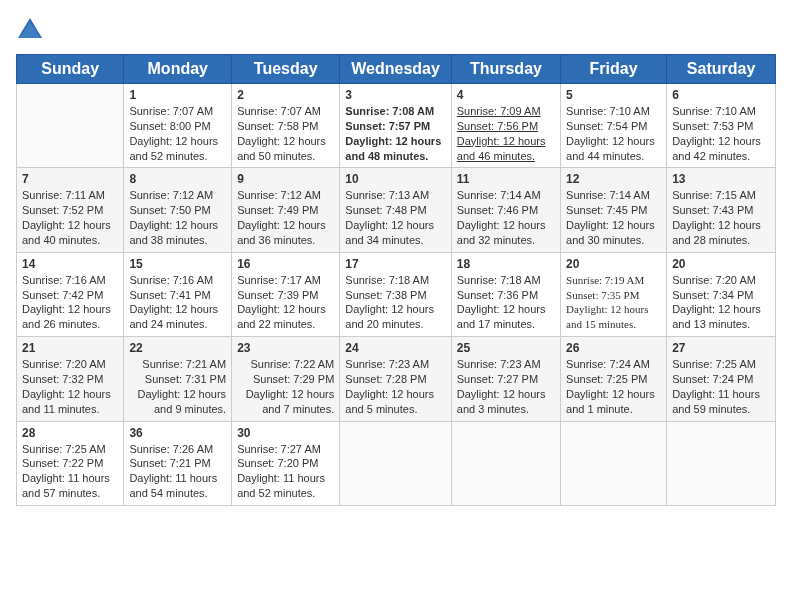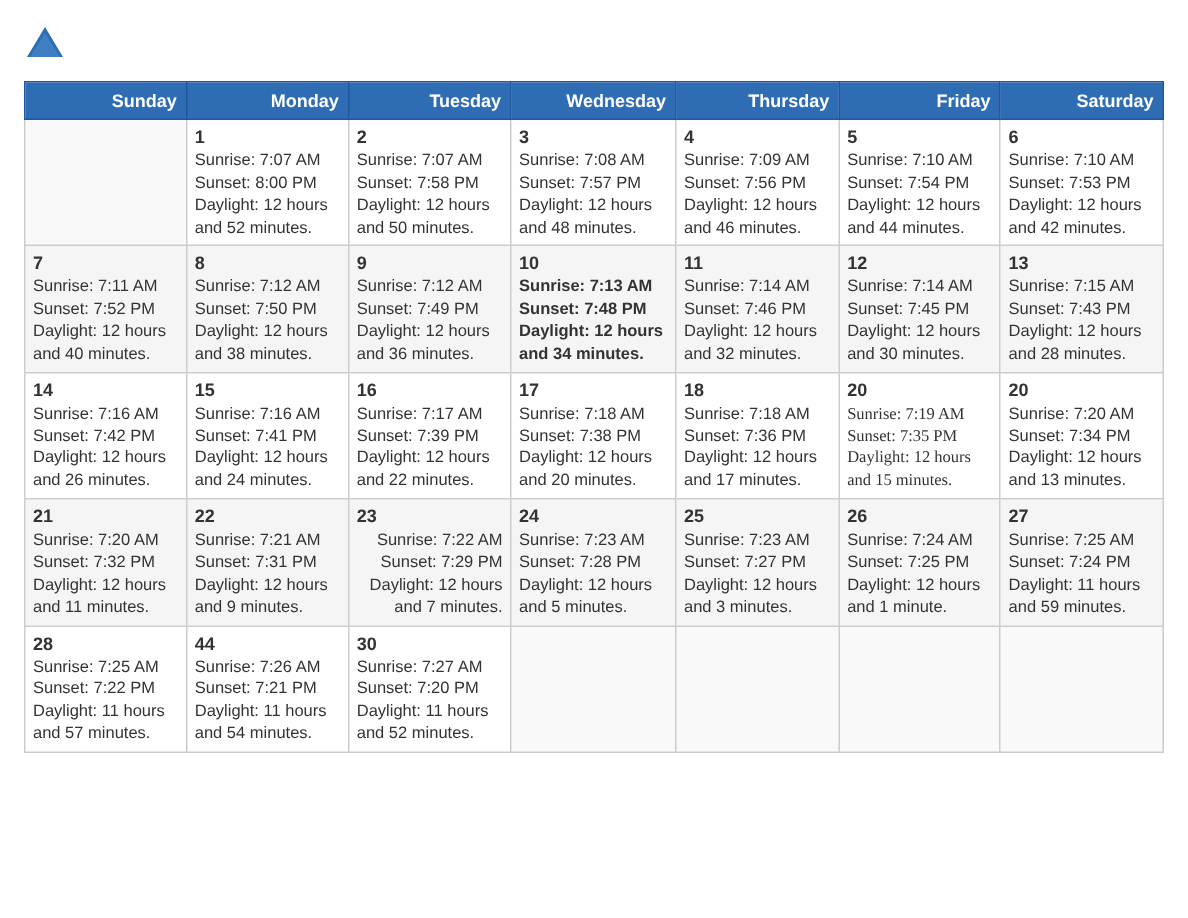--- a/index.html
+++ b/index.html
@@ -60,24 +60,24 @@
       color: #555;
     }
     .calendar {
       width: 100%;
       border-collapse: collapse;
       border: 1px solid #ccc;
     }
     .calendar th {
       background: #2E6DB4;
       color: #fff;
-      font-size: 12px;
+      font-size: 16px;
       font-weight: bold;
       padding: 5px 6px;
-      text-align: right;
+      text-align: center;
       border: 1px solid #2058a0;
     }
     .calendar td {
       border: 1px solid #ccc;
       vertical-align: top;
       padding: 4px 5px;
       font-size: 10px;
       color: #333;
       width: 113px;
       height: 82px;
@@ -146,28 +146,28 @@
           </td>
           <td>
             <span class="day-num">2</span>
             <div class="day-info" style="white-space: pre-line;">Sunrise: 7:07 AM
 Sunset: 7:58 PM
 Daylight: 12 hours
 and 50 minutes.</div>
           </td>
           <td>
             <span class="day-num">3</span>
-            <div class="day-info" style="white-space: pre-line;">Sunrise: 7:08 AM
+            <div class="day-info" style="white-space: pre-line; font-weight: bold;">Sunrise: 7:08 AM
 Sunset: 7:57 PM
 Daylight: 12 hours
 and 48 minutes.</div>
           </td>
           <td>
             <span class="day-num">4</span>
-            <div class="day-info" style="white-space: pre-line;">Sunrise: 7:09 AM
+            <div class="day-info" style="white-space: pre-line; text-decoration: underline;">Sunrise: 7:09 AM
 Sunset: 7:56 PM
 Daylight: 12 hours
 and 46 minutes.</div>
           </td>
           <td>
             <span class="day-num">5</span>
             <div class="day-info" style="white-space: pre-line;">Sunrise: 7:10 AM
 Sunset: 7:54 PM
 Daylight: 12 hours
 and 44 minutes.</div>
@@ -197,21 +197,21 @@
           </td>
           <td>
             <span class="day-num">9</span>
             <div class="day-info" style="white-space: pre-line;">Sunrise: 7:12 AM
 Sunset: 7:49 PM
 Daylight: 12 hours
 and 36 minutes.</div>
           </td>
           <td>
             <span class="day-num">10</span>
-            <div class="day-info" style="white-space: pre-line; font-weight: bold;">Sunrise: 7:13 AM
+            <div class="day-info" style="white-space: pre-line;">Sunrise: 7:13 AM
 Sunset: 7:48 PM
 Daylight: 12 hours
 and 34 minutes.</div>
           </td>
           <td>
             <span class="day-num">11</span>
             <div class="day-info" style="white-space: pre-line;">Sunrise: 7:14 AM
 Sunset: 7:46 PM
 Daylight: 12 hours
 and 32 minutes.</div>
@@ -285,21 +285,21 @@
         <tr class="row-shaded">
           <td>
             <span class="day-num">21</span>
             <div class="day-info" style="white-space: pre-line;">Sunrise: 7:20 AM
 Sunset: 7:32 PM
 Daylight: 12 hours
 and 11 minutes.</div>
           </td>
           <td>
             <span class="day-num">22</span>
-            <div class="day-info" style="white-space: pre-line;">Sunrise: 7:21 AM
+            <div class="day-info" style="white-space: pre-line; text-align: right;">Sunrise: 7:21 AM
 Sunset: 7:31 PM
 Daylight: 12 hours
 and 9 minutes.</div>
           </td>
           <td>
             <span class="day-num">23</span>
             <div class="day-info" style="white-space: pre-line; text-align: right;">Sunrise: 7:22 AM
 Sunset: 7:29 PM
 Daylight: 12 hours
 and 7 minutes.</div>
@@ -335,21 +335,21 @@
         </tr>
         <tr>
           <td>
             <span class="day-num">28</span>
             <div class="day-info" style="white-space: pre-line;">Sunrise: 7:25 AM
 Sunset: 7:22 PM
 Daylight: 11 hours
 and 57 minutes.</div>
           </td>
           <td>
-            <span class="day-num">44</span>
+            <span class="day-num">36</span>
             <div class="day-info" style="white-space: pre-line;">Sunrise: 7:26 AM
 Sunset: 7:21 PM
 Daylight: 11 hours
 and 54 minutes.</div>
           </td>
           <td>
             <span class="day-num">30</span>
             <div class="day-info" style="white-space: pre-line;">Sunrise: 7:27 AM
 Sunset: 7:20 PM
 Daylight: 11 hours

